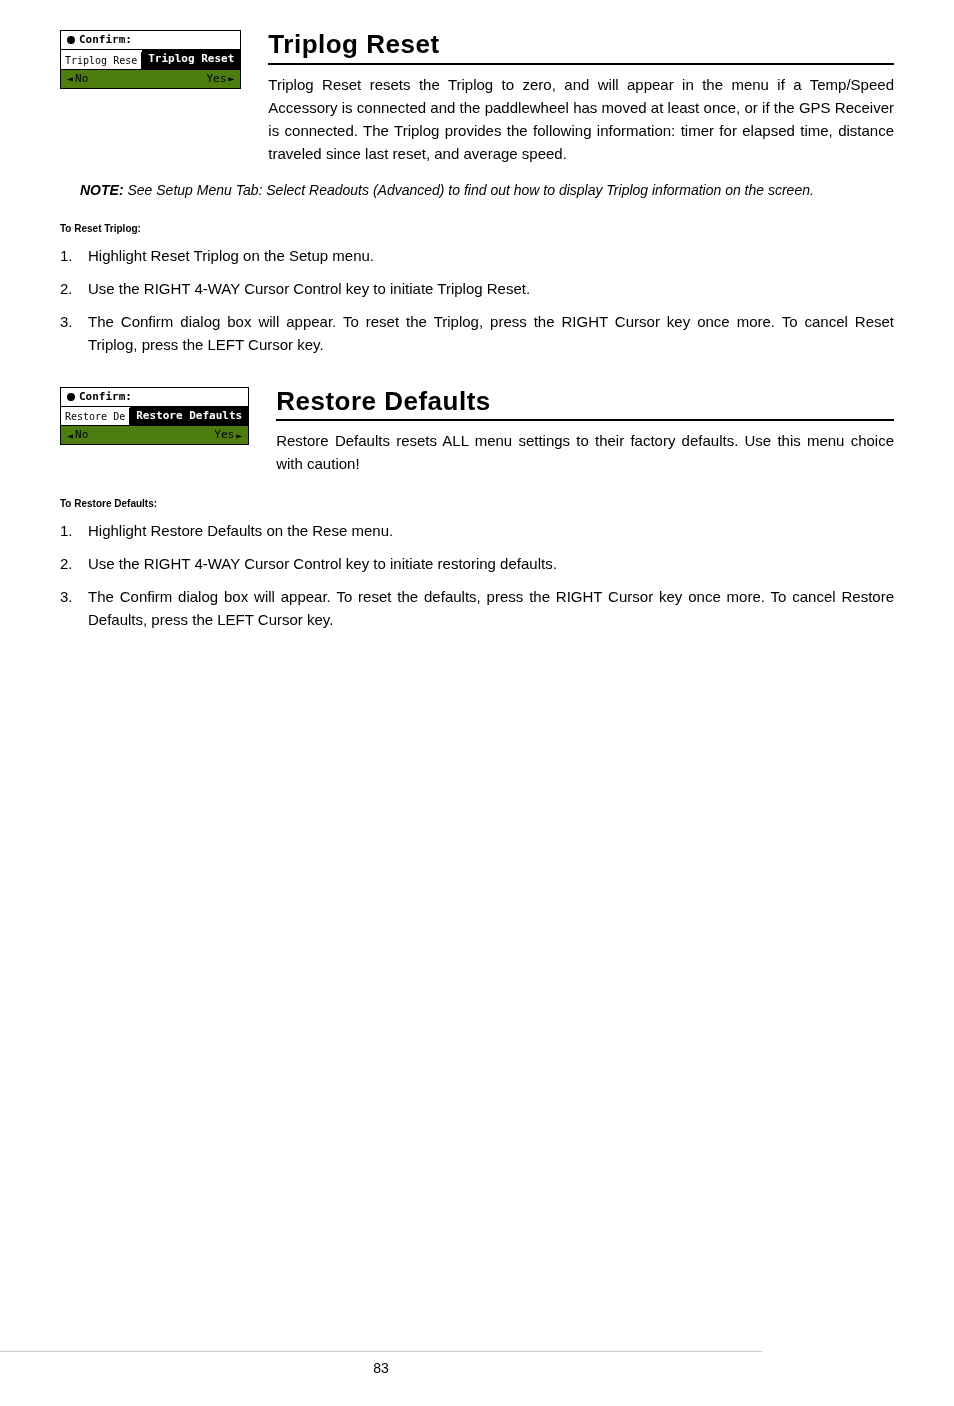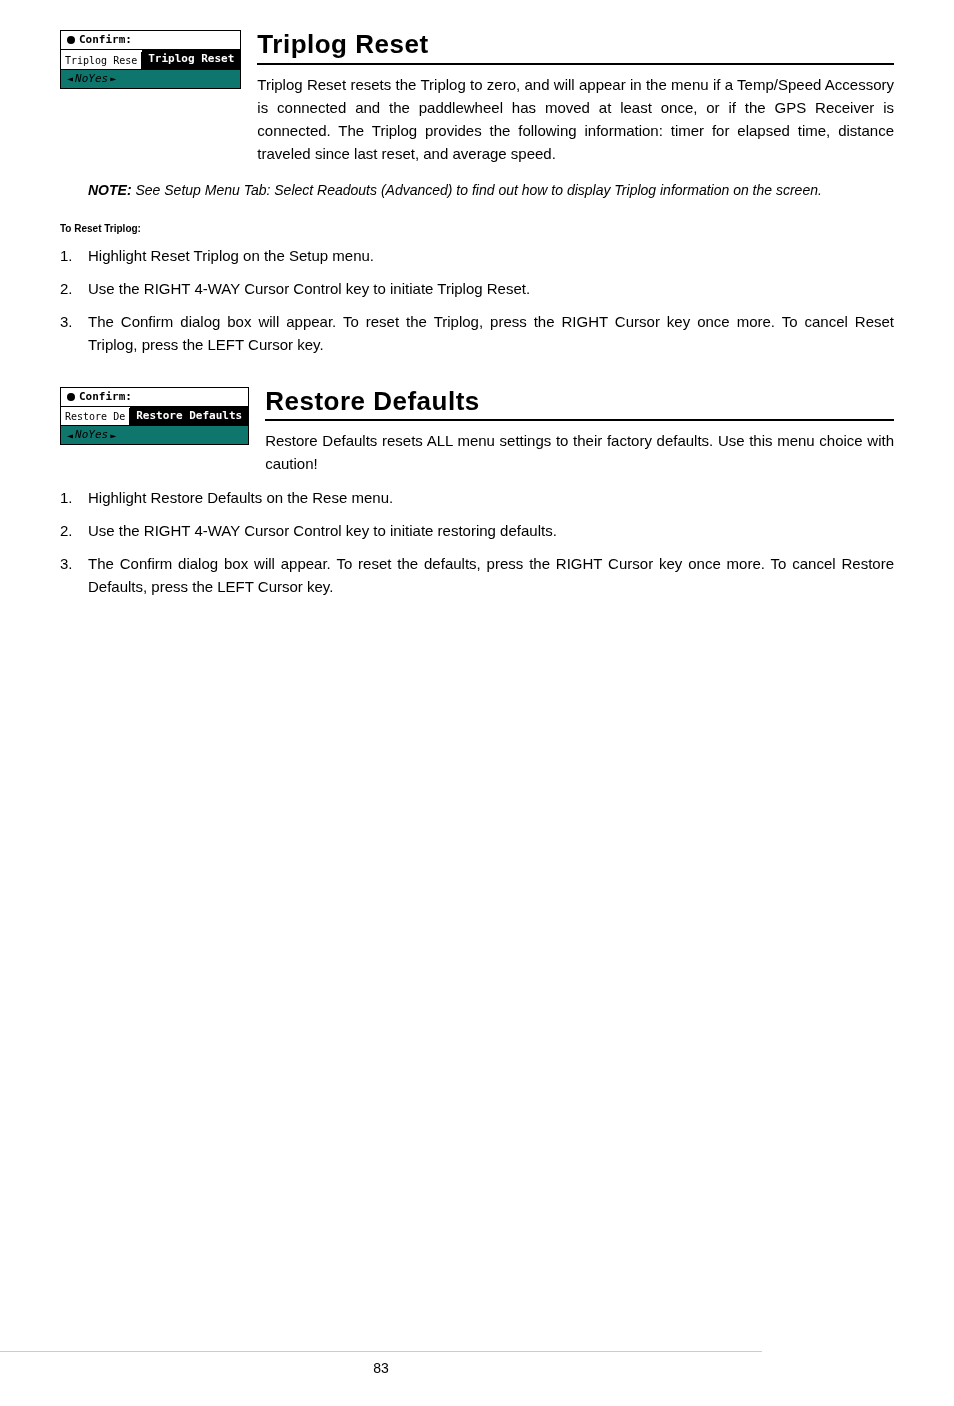--- a/index.html
+++ b/index.html
@@ -16,20 +16,21 @@
     
     .section {
       margin-bottom: 30px;
     }
 
     
     .section-header {
       display: flex;
       align-items: flex-start;
       margin-bottom: 10px;
+      gap: 11px;
     }
 
     
     .device-ui {
       border: 1.5px solid #000;
       display: inline-block;
       font-size: 11px;
       font-family: monospace;
       margin-right: 16px;
       flex-shrink: 0;
@@ -71,25 +72,24 @@
     .device-ui .menu-item {
       background: #000;
       color: #fff;
       padding: 2px 6px;
       font-size: 11px;
       font-weight: bold;
     }
 
     .device-ui .bottom-bar {
       display: flex;
-      justify-content: flex-start;
+      justify-content: space-between;
       padding: 2px 6px;
       border-top: 1px solid #000;
-      background: #0f766e;
-      font-style: italic;
+      background: #4d7c0f;
     }
 
     .device-ui .bottom-bar .no-btn {
       display: flex;
       align-items: center;
       font-size: 11px;
     }
 
     .device-ui .bottom-bar .no-btn::before {
       content: '◄';
@@ -135,21 +135,21 @@
       line-height: 1.55;
       text-align: justify;
       margin-bottom: 12px;
     }
 
     
     .note-block {
       font-style: italic;
       font-size: 14px;
       line-height: 1.5;
-      margin: 14px 20px 18px 28px;
+      margin: 14px 20px 18px 20px;
     }
 
     .note-block .note-label {
       font-weight: bold;
       font-style: italic;
     }
 
     
     .sub-heading {
       font-size: 10px;
@@ -283,20 +283,21 @@
 
     <div class="section-title-block">
       <div class="section-title">Restore Defaults</div>
       <hr class="section-title-divider">
       <div class="intro-text-right">
         <span class="bold">Restore Defaults</span><span> resets ALL menu settings to their factory defaults. Use this menu choice with caution!</span>
       </div>
     </div>
   </div>
 
+  <div class="sub-heading">To Restore Defaults:</div>
 
   <ol class="steps-list">
     <li>
       <span class="step-num">1.</span>
       <span class="step-text">Highlight Restore Defaults on the Rese menu.</span>
     </li>
     <li>
       <span class="step-num">2.</span>
       <span class="step-text">Use the RIGHT 4-WAY Cursor Control key to initiate restoring defaults.</span>
     </li>

